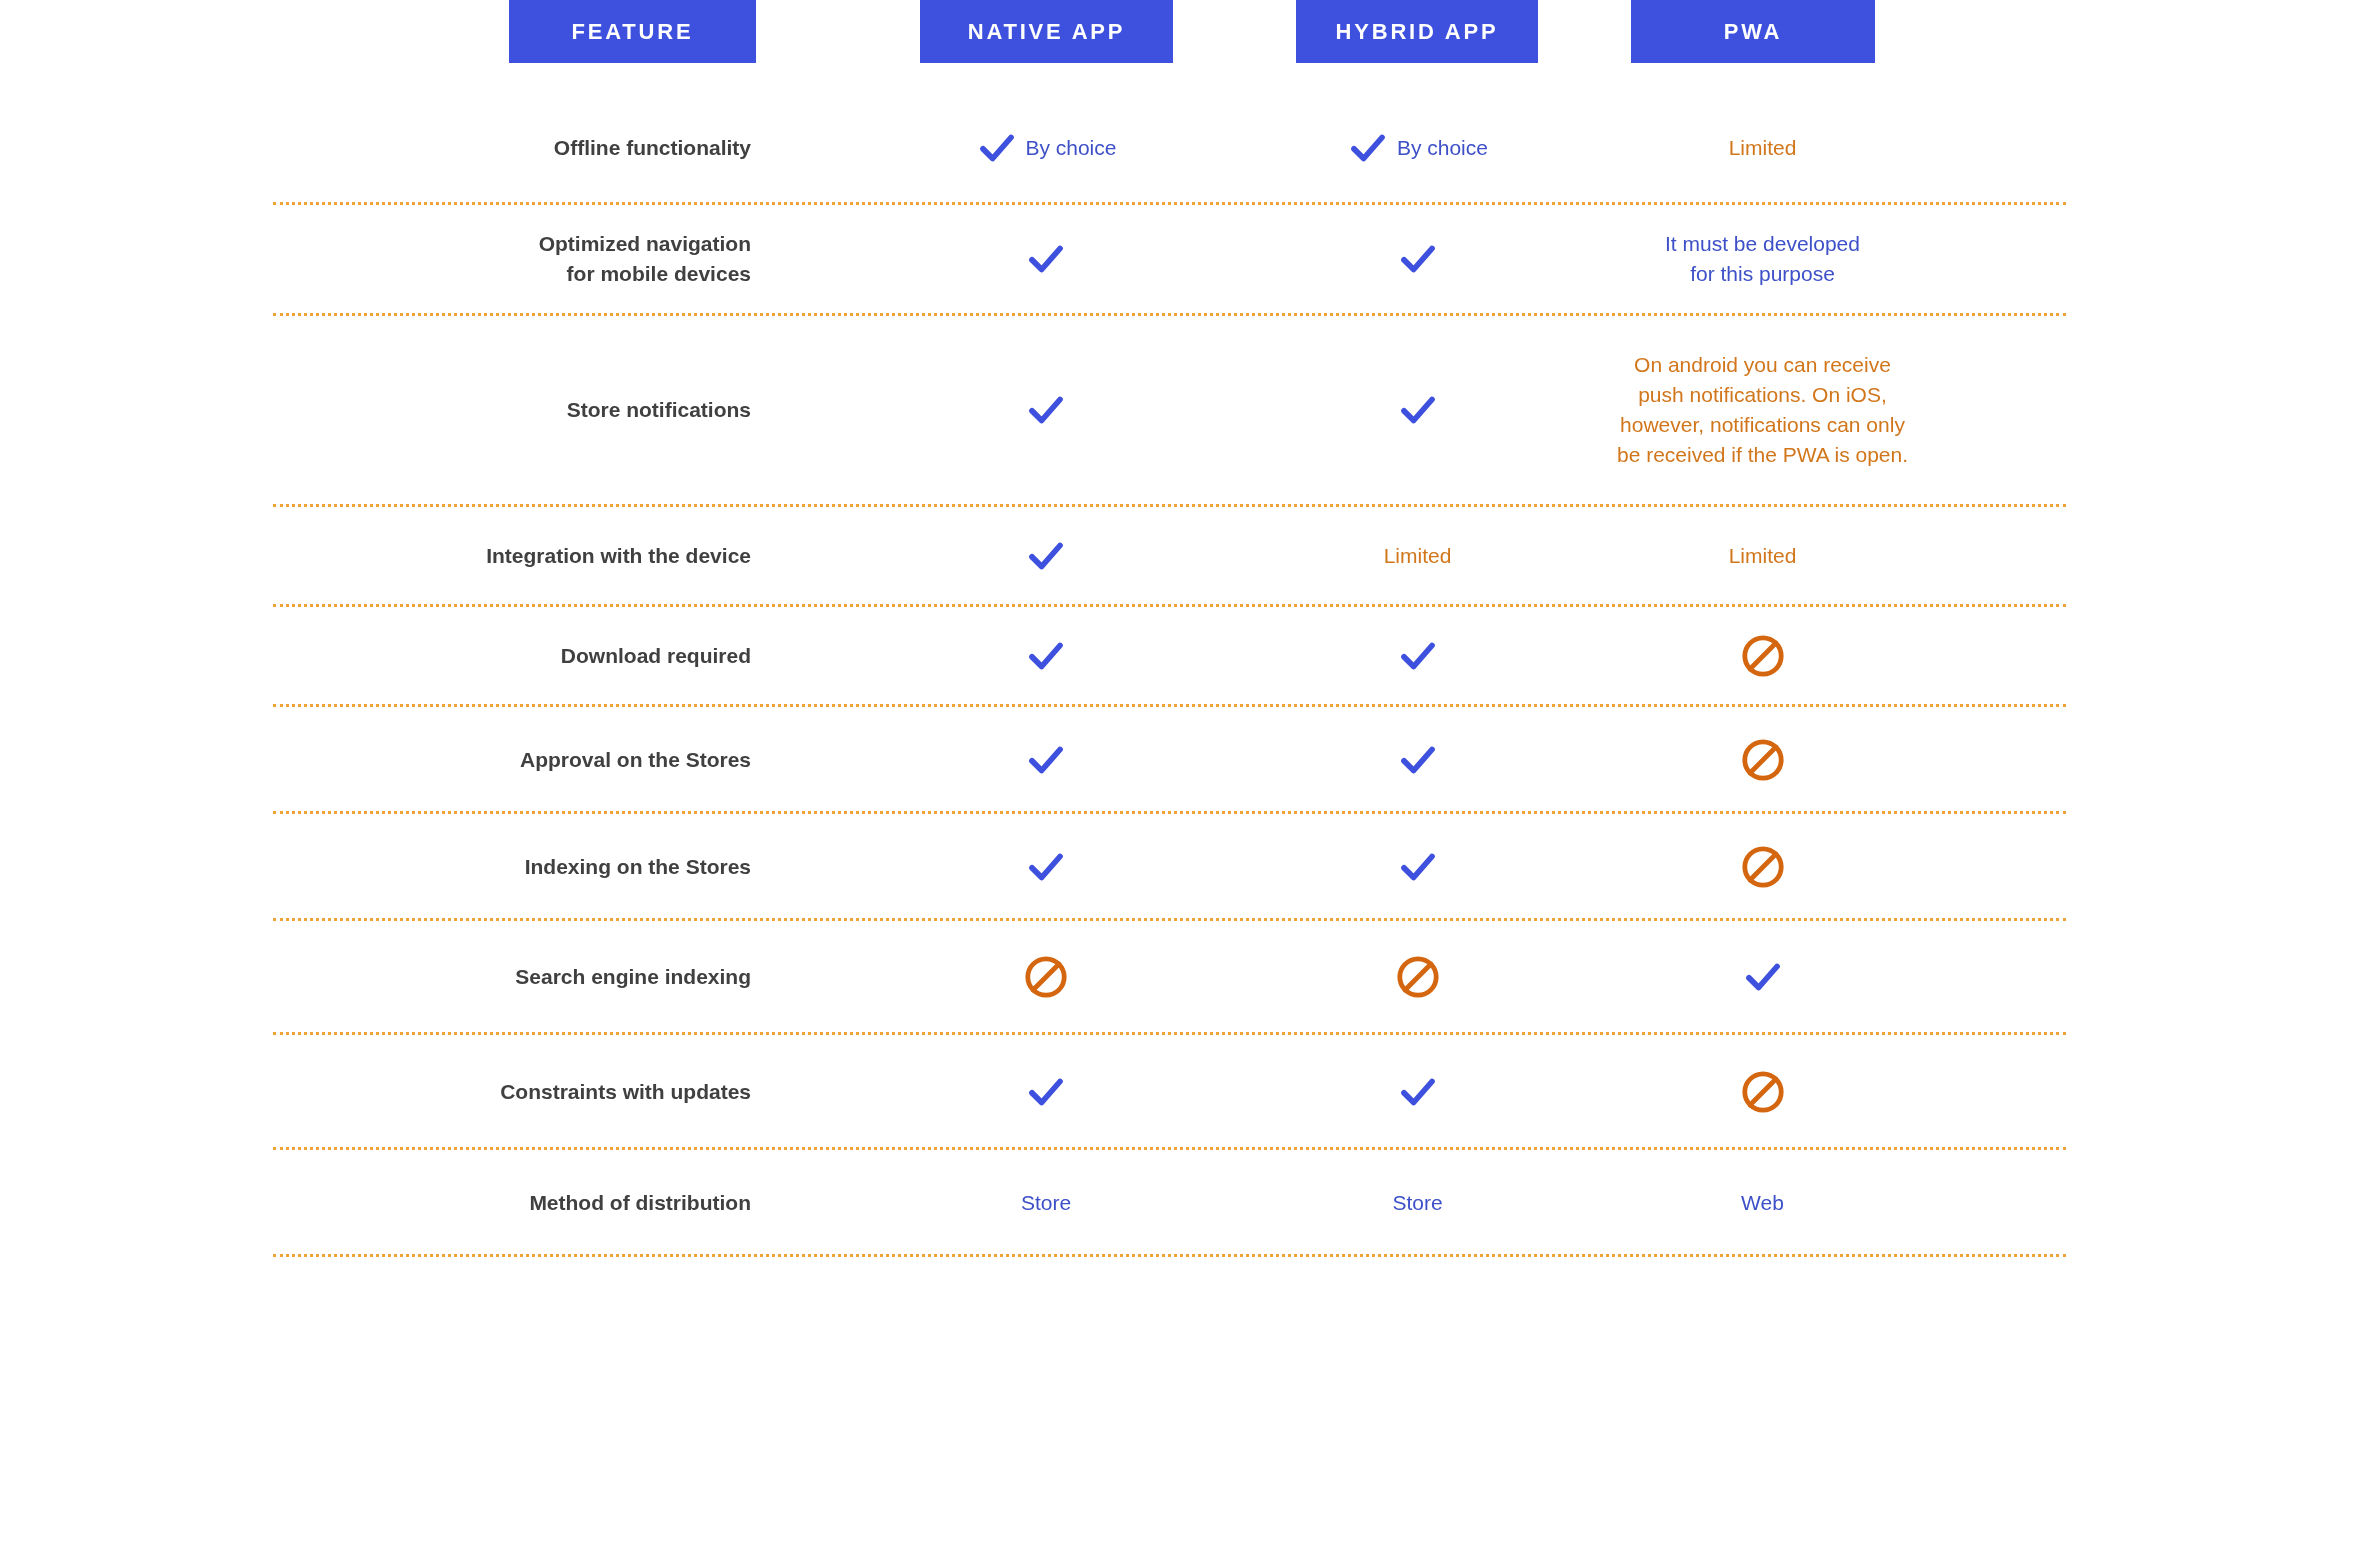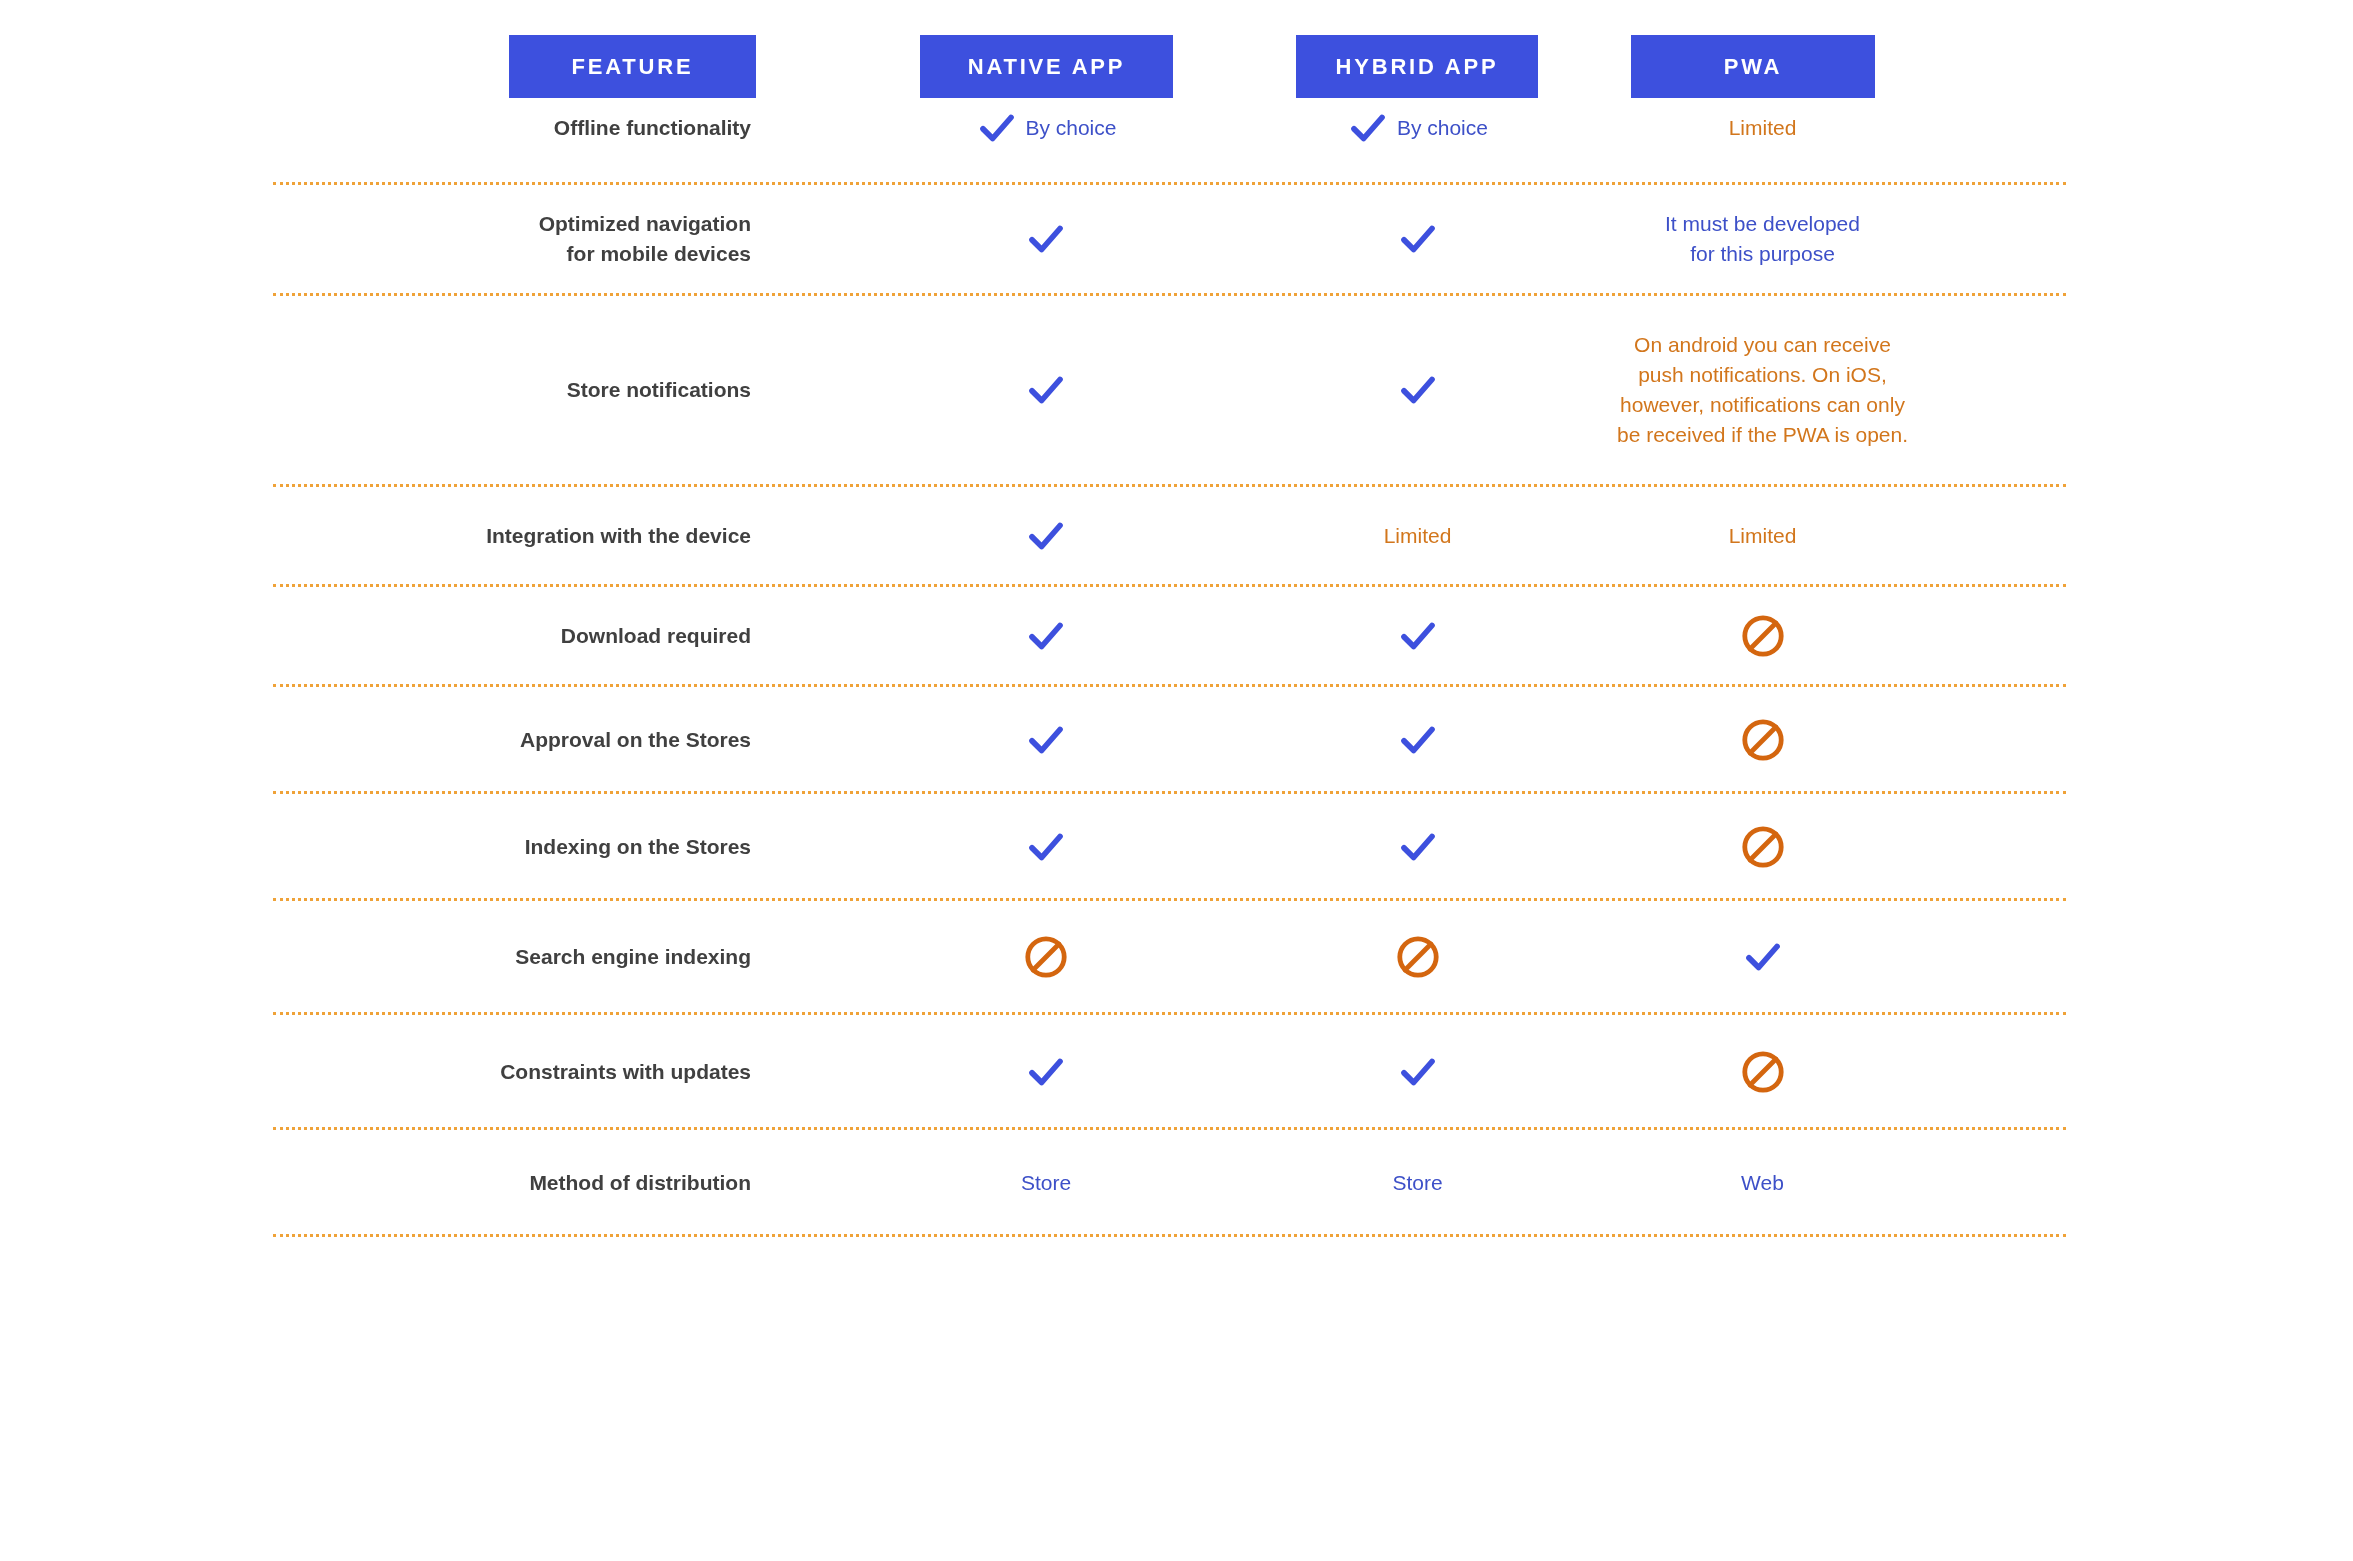--- a/index.html
+++ b/index.html
@@ -18,21 +18,21 @@
     position: relative;
     width: 2354px;
     height: 1562px;
     background: #ffffff;
     overflow: hidden;
   }
 
   
   .header-row {
     position: absolute;
-    top: 35px;
+    top: 0;
     left: 0;
     width: 2354px;
     height: 63px;
   }
   .badge {
     position: absolute;
     top: 0;
     height: 63px;
     background: #3D50DE;
     display: flex;
@@ -50,21 +50,21 @@
     white-space: nowrap;
   }
   .badge-feature { left: 509px;  width: 247px; }
   .badge-native  { left: 920px; width: 253px; }
   .badge-hybrid  { left: 1296px; width: 242px; }
   .badge-pwa     { left: 1631px; width: 244px; }
 
   
   .table-body {
     position: absolute;
-    top: 72px;
+    top: 92px;
     left: 0;
     width: 2310px;
   }
 
   .trow {
     position: relative;
     width: 2354px;
     box-sizing: border-box;
   }
 

